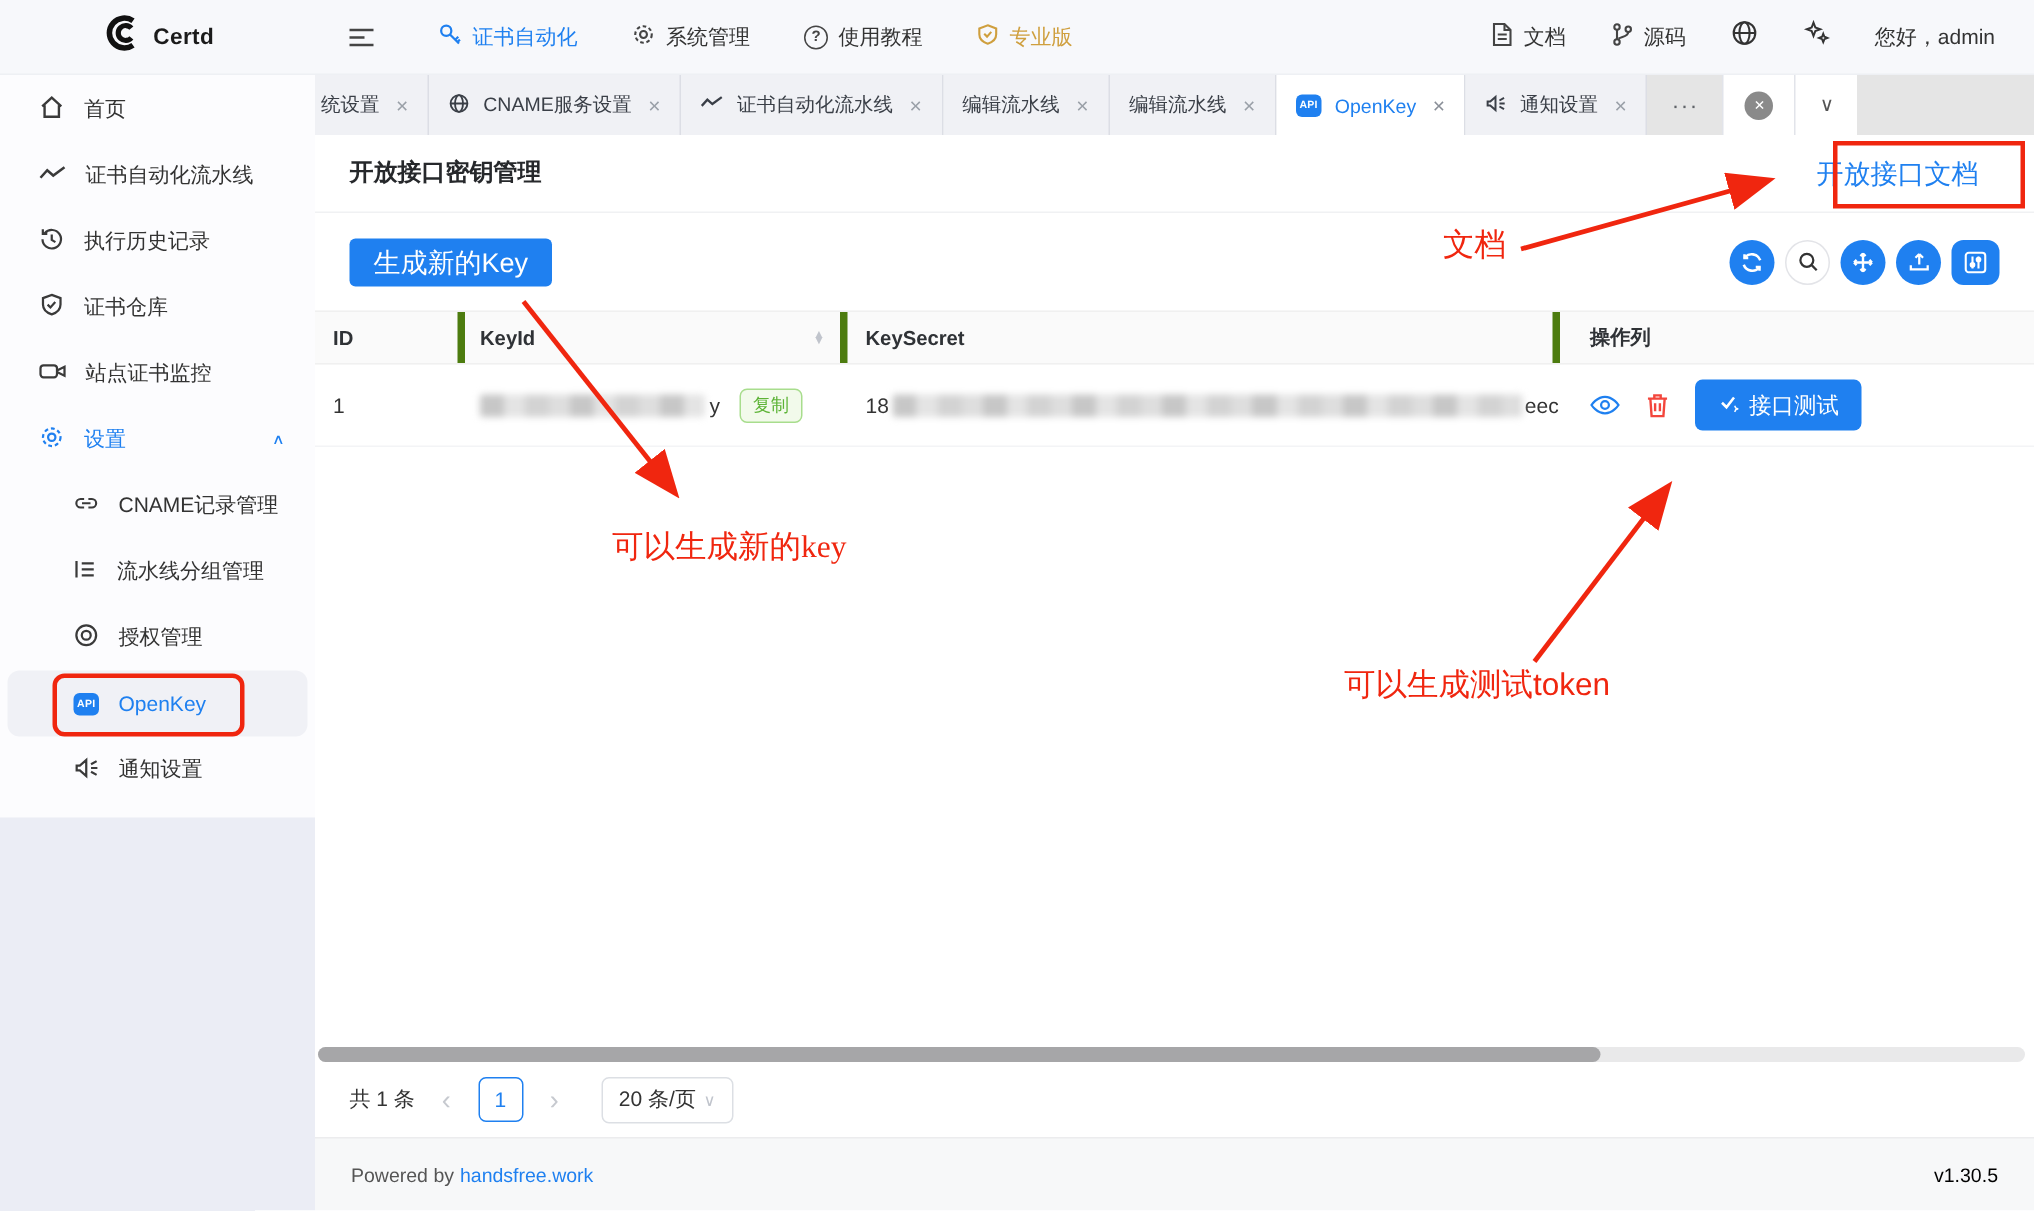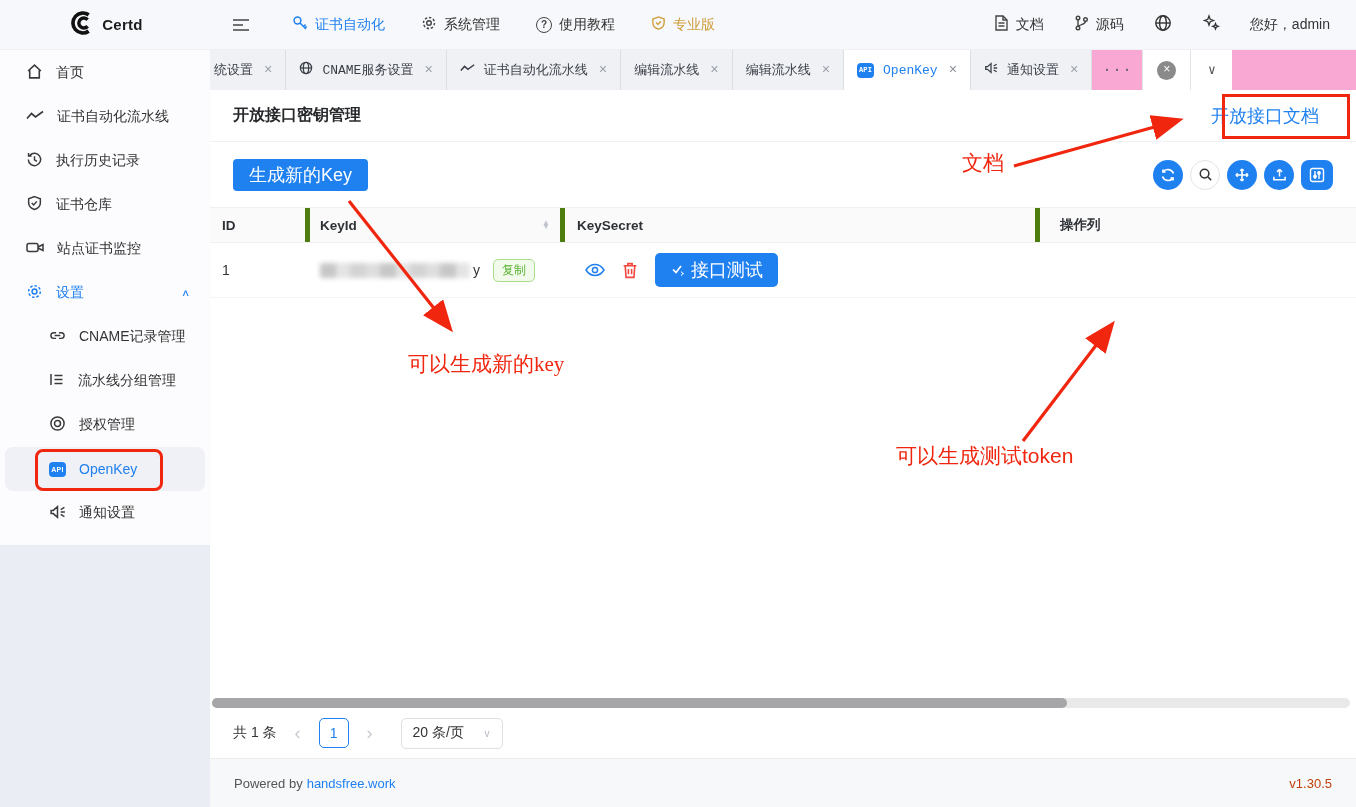--- a/index.html
+++ b/index.html
@@ -34,21 +34,21 @@
   .mi .ic{ flex:none; }
   .mi.parent-active{ color:#1f80f0;}
   .mi .caret{ margin-left:auto; margin-right:20px; color:#1f80f0; font-size:12px; transform:scaleY(.8);}
   .mi.sub{ padding-left:49px;}
   .mi.sub.active{ background:#f0f1f6; border-radius:8px; margin:0 5px; padding-left:44px; color:#1f80f0;}
   .api-badge{ width:17px; height:15px; border-radius:4px; background:#1f80f0; color:#fff;
     font-size:7px; font-weight:bold; display:flex; align-items:center; justify-content:center; letter-spacing:.2px;}
 
   
   .tabbar{ position:absolute; top:50px; left:210px; width:1146px; height:40px;
-    background:#f9a8d4; display:flex; align-items:stretch; z-index:4;font-family:Liberation Mono, monospace;}
+    background:#e5e5e5; display:flex; align-items:stretch; z-index:4;}
   .tab{ display:flex; align-items:center; gap:9px; padding:0 13px;
     background:#f0f1f5; border-right:1px solid #dcdee5; font-size:13px; color:#3a3f47; cursor:pointer; white-space:nowrap;}
   .tab.first{ padding-left:4px;}
   .tab.active{ background:#fff; color:#1f80f0;}
   .tab .x{ color:#9aa0a8; font-size:14px; line-height:1; margin-left:2px;}
   .tab.active .x{ color:#8a8f98;}
   .tab-more{ display:flex; align-items:center; justify-content:center; width:50px; color:#5f6368;
     font-size:15px; letter-spacing:1px; cursor:pointer;}
   .tab-closeall{ width:48px; background:#fff; display:flex; align-items:center; justify-content:center;
     border-left:1px solid #e2e4ea; cursor:pointer;}
@@ -81,38 +81,38 @@
   .c-secret{ width:475px; padding-left:12px; display:flex; align-items:center;}
   .c-ops{ flex:1; padding-left:20px; display:flex; align-items:center; gap:17px;}
   .thead .c-id,.thead .c-keyid,.thead .c-secret{ border-right:5px solid #4d7c0f; height:100%; display:flex; align-items:center;}
   .sorter{ margin-left:auto; margin-right:10px; display:flex; flex-direction:column; line-height:.55; }
   .sorter span{ font-size:8px; color:#c0c4cc;}
   .blurbar{ display:inline-block; height:15px; border-radius:2px; filter:blur(2.5px);
     background:repeating-linear-gradient(90deg,#c7c7c7 0 16px,#e4e4e4 16px 30px,#d3d3d3 30px 46px,#dedede 46px 60px);}
   .tag-copy{ margin-left:13px; border:1px solid #a8dd8d; background:#f2faeb; color:#5cb335;
     font-size:12px; padding:2px 8px; border-radius:5px; cursor:pointer;}
   .btn-test{ background:#1f80f0; color:#fff; border:none; border-radius:5px; height:34px;
-    padding:0 15px; font-size:18px; display:flex; align-items:center; gap:7px; cursor:pointer;}
+    padding:0 15px; font-size:15px; display:flex; align-items:center; gap:7px; cursor:pointer;}
   .icon-eye,.icon-trash{ cursor:pointer; display:flex;}
 
   
   .hscroll{ position:absolute; left:2px; top:608px; width:1138px; height:10px; background:#e9e9ea; border-radius:5px;}
   .hthumb{ position:absolute; left:0; top:0; width:855px; height:10px; background:#a6a6a8; border-radius:5px; cursor:grab;}
   .pager{ position:absolute; left:0; top:618px; width:1146px; height:50px; display:flex; align-items:center; padding-left:23px; gap:14px;}
   .pg-total{ font-size:14px; color:#333;}
   .pg-arrow{ color:#c6c9cf; font-size:18px; cursor:pointer; padding:0 4px;}
   .pg-page{ width:30px; height:30px; border:1px solid #1f80f0; color:#1f80f0; border-radius:5px;
     display:flex; align-items:center; justify-content:center; font-size:14px; cursor:pointer;}
   .pg-size{ margin-left:10px; height:31px; border:1px solid #dcdfe4; border-radius:5px; display:flex;
-    align-items:center; gap:19px; padding:0 11px; font-size:14px; color:#333; cursor:pointer;}
+    align-items:center; gap:5px; padding:0 11px; font-size:14px; color:#333; cursor:pointer;}
   .pg-size .dd{ color:#c0c4cc; font-size:11px;}
   .footer{ position:absolute; left:0; top:668px; width:1146px; height:49px; background:#f7f8f9;
     border-top:1px solid #ececee; display:flex; align-items:center; padding:0 24px; font-size:13px; color:#555;}
   .footer a{ color:#1f80f0; text-decoration:none; margin-left:4px; cursor:pointer;}
-  .version{ margin-left:auto; color:#c2410c;}
+  .version{ margin-left:auto; color:#000000;}
 
   
   .ann{ position:absolute; inset:0; z-index:50; pointer-events:none;}
   .ann-rect{ position:absolute; border:3px solid #f0260f;}
   .ann-text{ position:absolute; color:#f0260f; font-size:21px; white-space:nowrap;}
   svg.ann-svg{ position:absolute; inset:0; width:1356px; height:807px;}
 
   .ic{ display:inline-block; }
 </style>
 </head>
@@ -413,20 +413,25 @@
       <div class="c-secret">KeySecret</div>
       <div class="c-ops">操作列</div>
     </div>
 
     <div class="trow">
       <div class="c-id">1</div>
       <div class="c-keyid">
         <span class="blurbar" style="width:150px"></span>
         <span style="margin-left:3px">y</span>
         <span class="tag-copy">复制</span>
+      </div>
+      <div class="c-secret">
+        <span>18</span>
+        <span class="blurbar" style="width:420px;margin:0 2px"></span>
+        <span>eec</span>
       </div>
       <div class="c-ops">
         <span class="icon-eye">
           <svg width="20" height="16" viewBox="0 0 20 14" fill="none" stroke="#1f80f0" stroke-width="1.5">
             <path d="M1 7s3.5-5.5 9-5.5S19 7 19 7s-3.5 5.5-9 5.5S1 7 1 7z"></path>
               <circle cx="10" cy="7" r="2.6"></circle>
           </svg>
         </span>
         <span class="icon-trash">
           <svg width="16" height="17" viewBox="0 0 14 16" fill="none" stroke="#f3463c" stroke-width="1.5">

